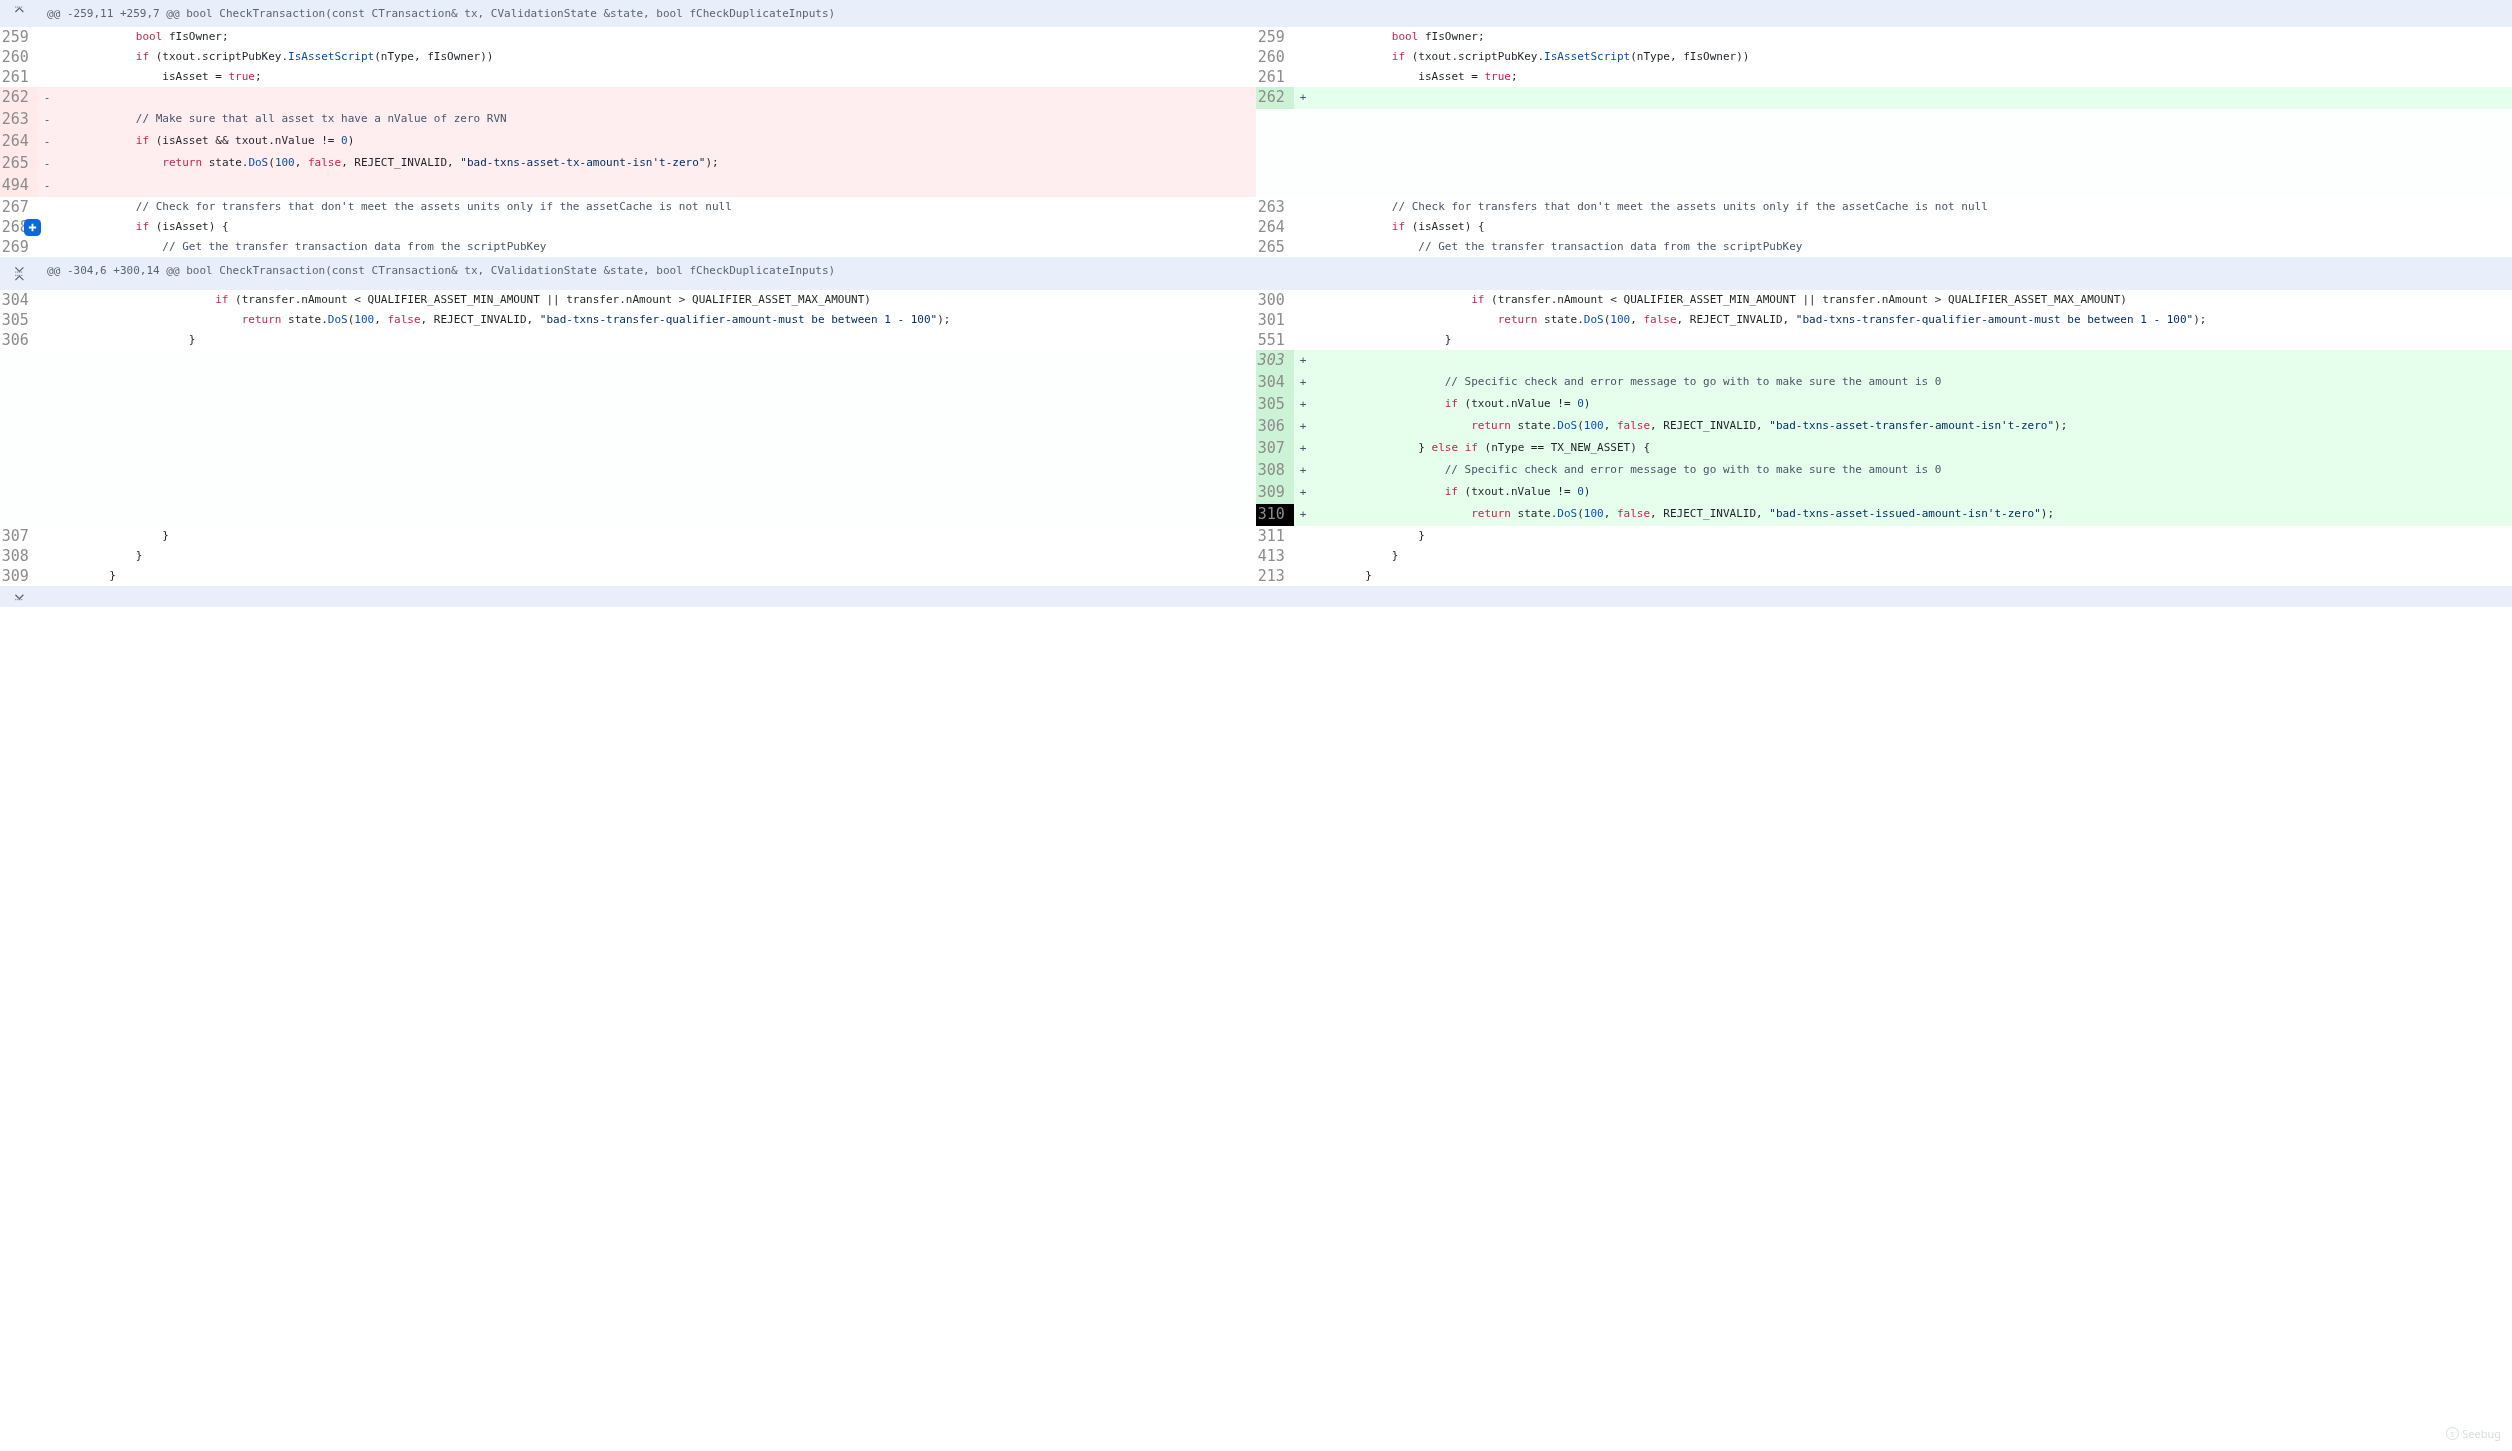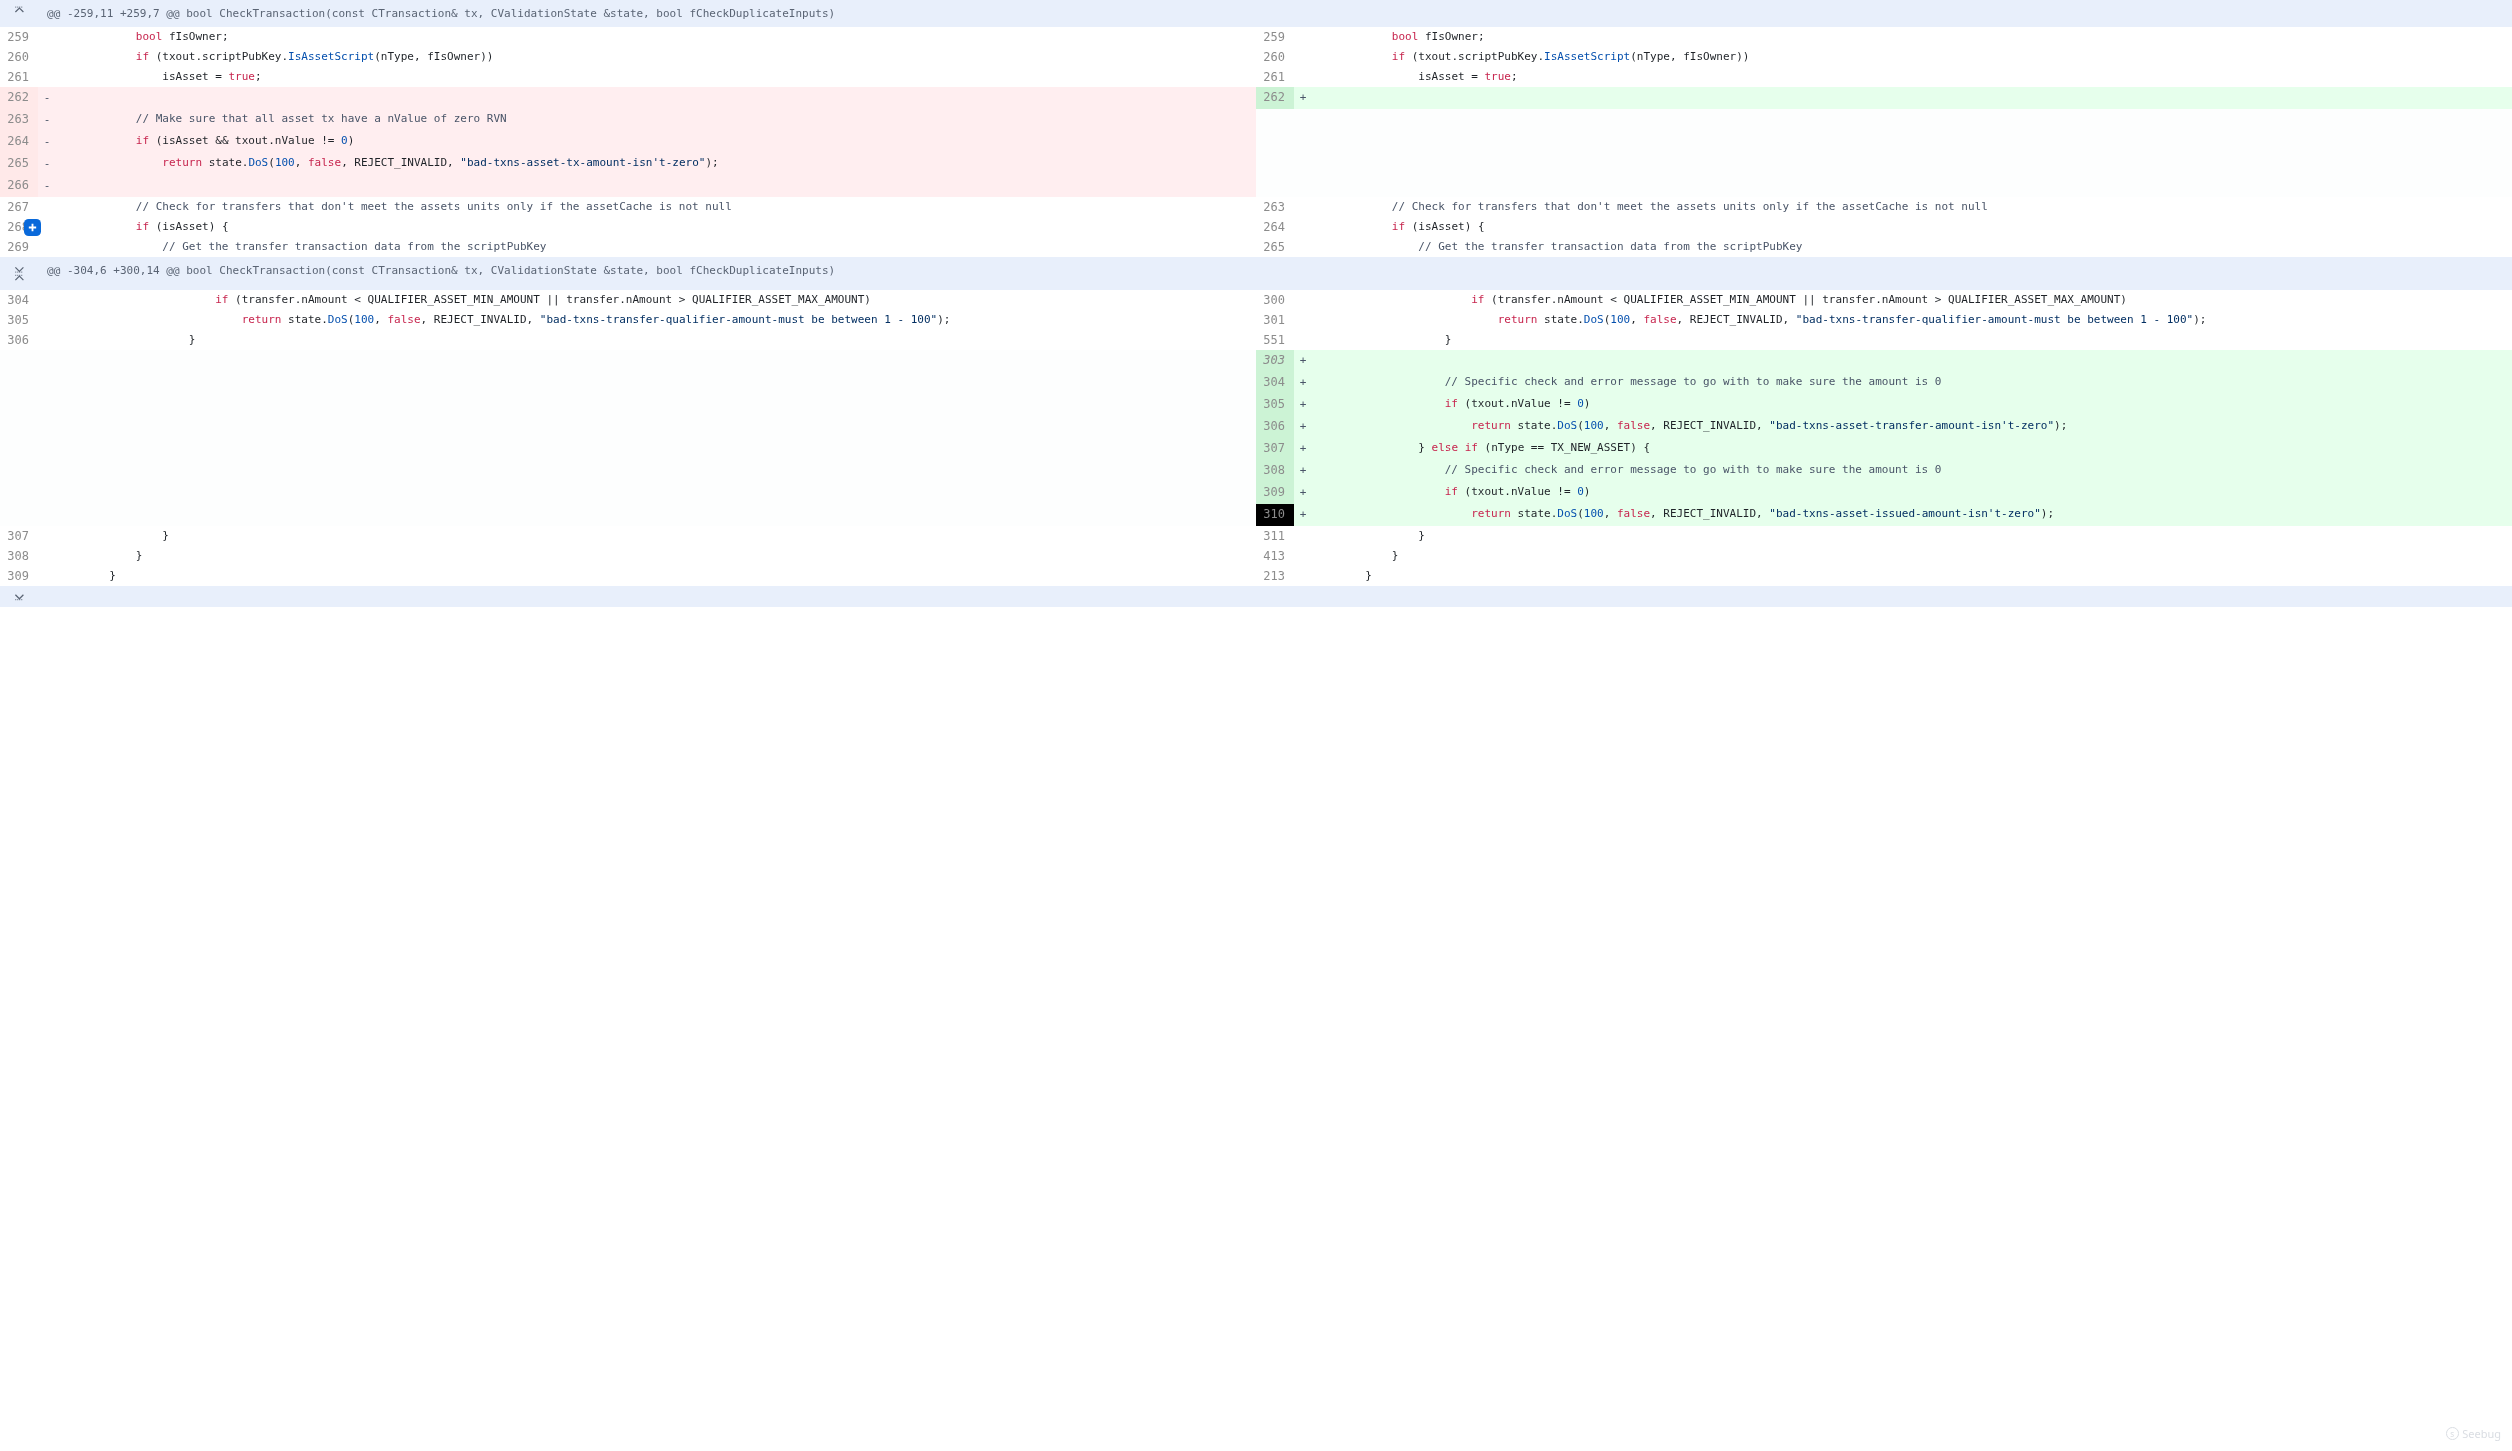--- a/index.html
+++ b/index.html
@@ -31,21 +31,21 @@
     cursor: pointer;
   }
   .hunk-exp svg { display:block; margin: 0 auto; }
   .num {
     width: 38px;
     text-align: right;
     padding: 0 9.1px 0 0;
     color: #8c8c8c;
     background: #fff;
     user-select: none;
-    font-size: 12px;
+    font-size: 15px;
     position: relative;
   }
   .marker {
     width: 18.3px;
     text-align: center;
     color: #4a5568;
     background: #fff;
   }
   .code {
     padding: 0 9.1px 0 0;
@@ -154,21 +154,21 @@
       </tr>
       <tr class="row">
         <td class="num del" style="background: rgb(255, 233, 233);"><span>265</span></td>
         <td class="marker del" style="background: rgb(255, 238, 240);">-</td>
         <td class="code del" style="background: rgb(255, 238, 240);">                <span class="kw">return</span> state.<span class="fn">DoS</span>(<span class="num-lit">100</span>, <span class="kw">false</span>, REJECT_INVALID, <span class="str">"bad-txns-asset-tx-amount-isn't-zero"</span>);</td>
         <td class="num empty-cell"></td>
         <td class="marker empty-cell"></td>
         <td class="code empty-cell"></td>
       </tr>
       <tr class="row">
-        <td class="num del" style="background: rgb(255, 233, 233);"><span>266</span></td>
+        <td class="num del" style="background: rgb(255, 233, 233);"><span>494</span></td>
         <td class="marker del" style="background: rgb(255, 238, 240);">-</td>
         <td class="code del" style="background: rgb(255, 238, 240);"></td>
         <td class="num empty-cell"></td>
         <td class="marker empty-cell"></td>
         <td class="code empty-cell"></td>
       </tr>
       <tr class="row">
         <td class="num "><span>267</span></td>
         <td class="marker "></td>
         <td class="code ">            <span class="cm">// Check for transfers that don't meet the assets units only if the assetCache is not null</span></td>

